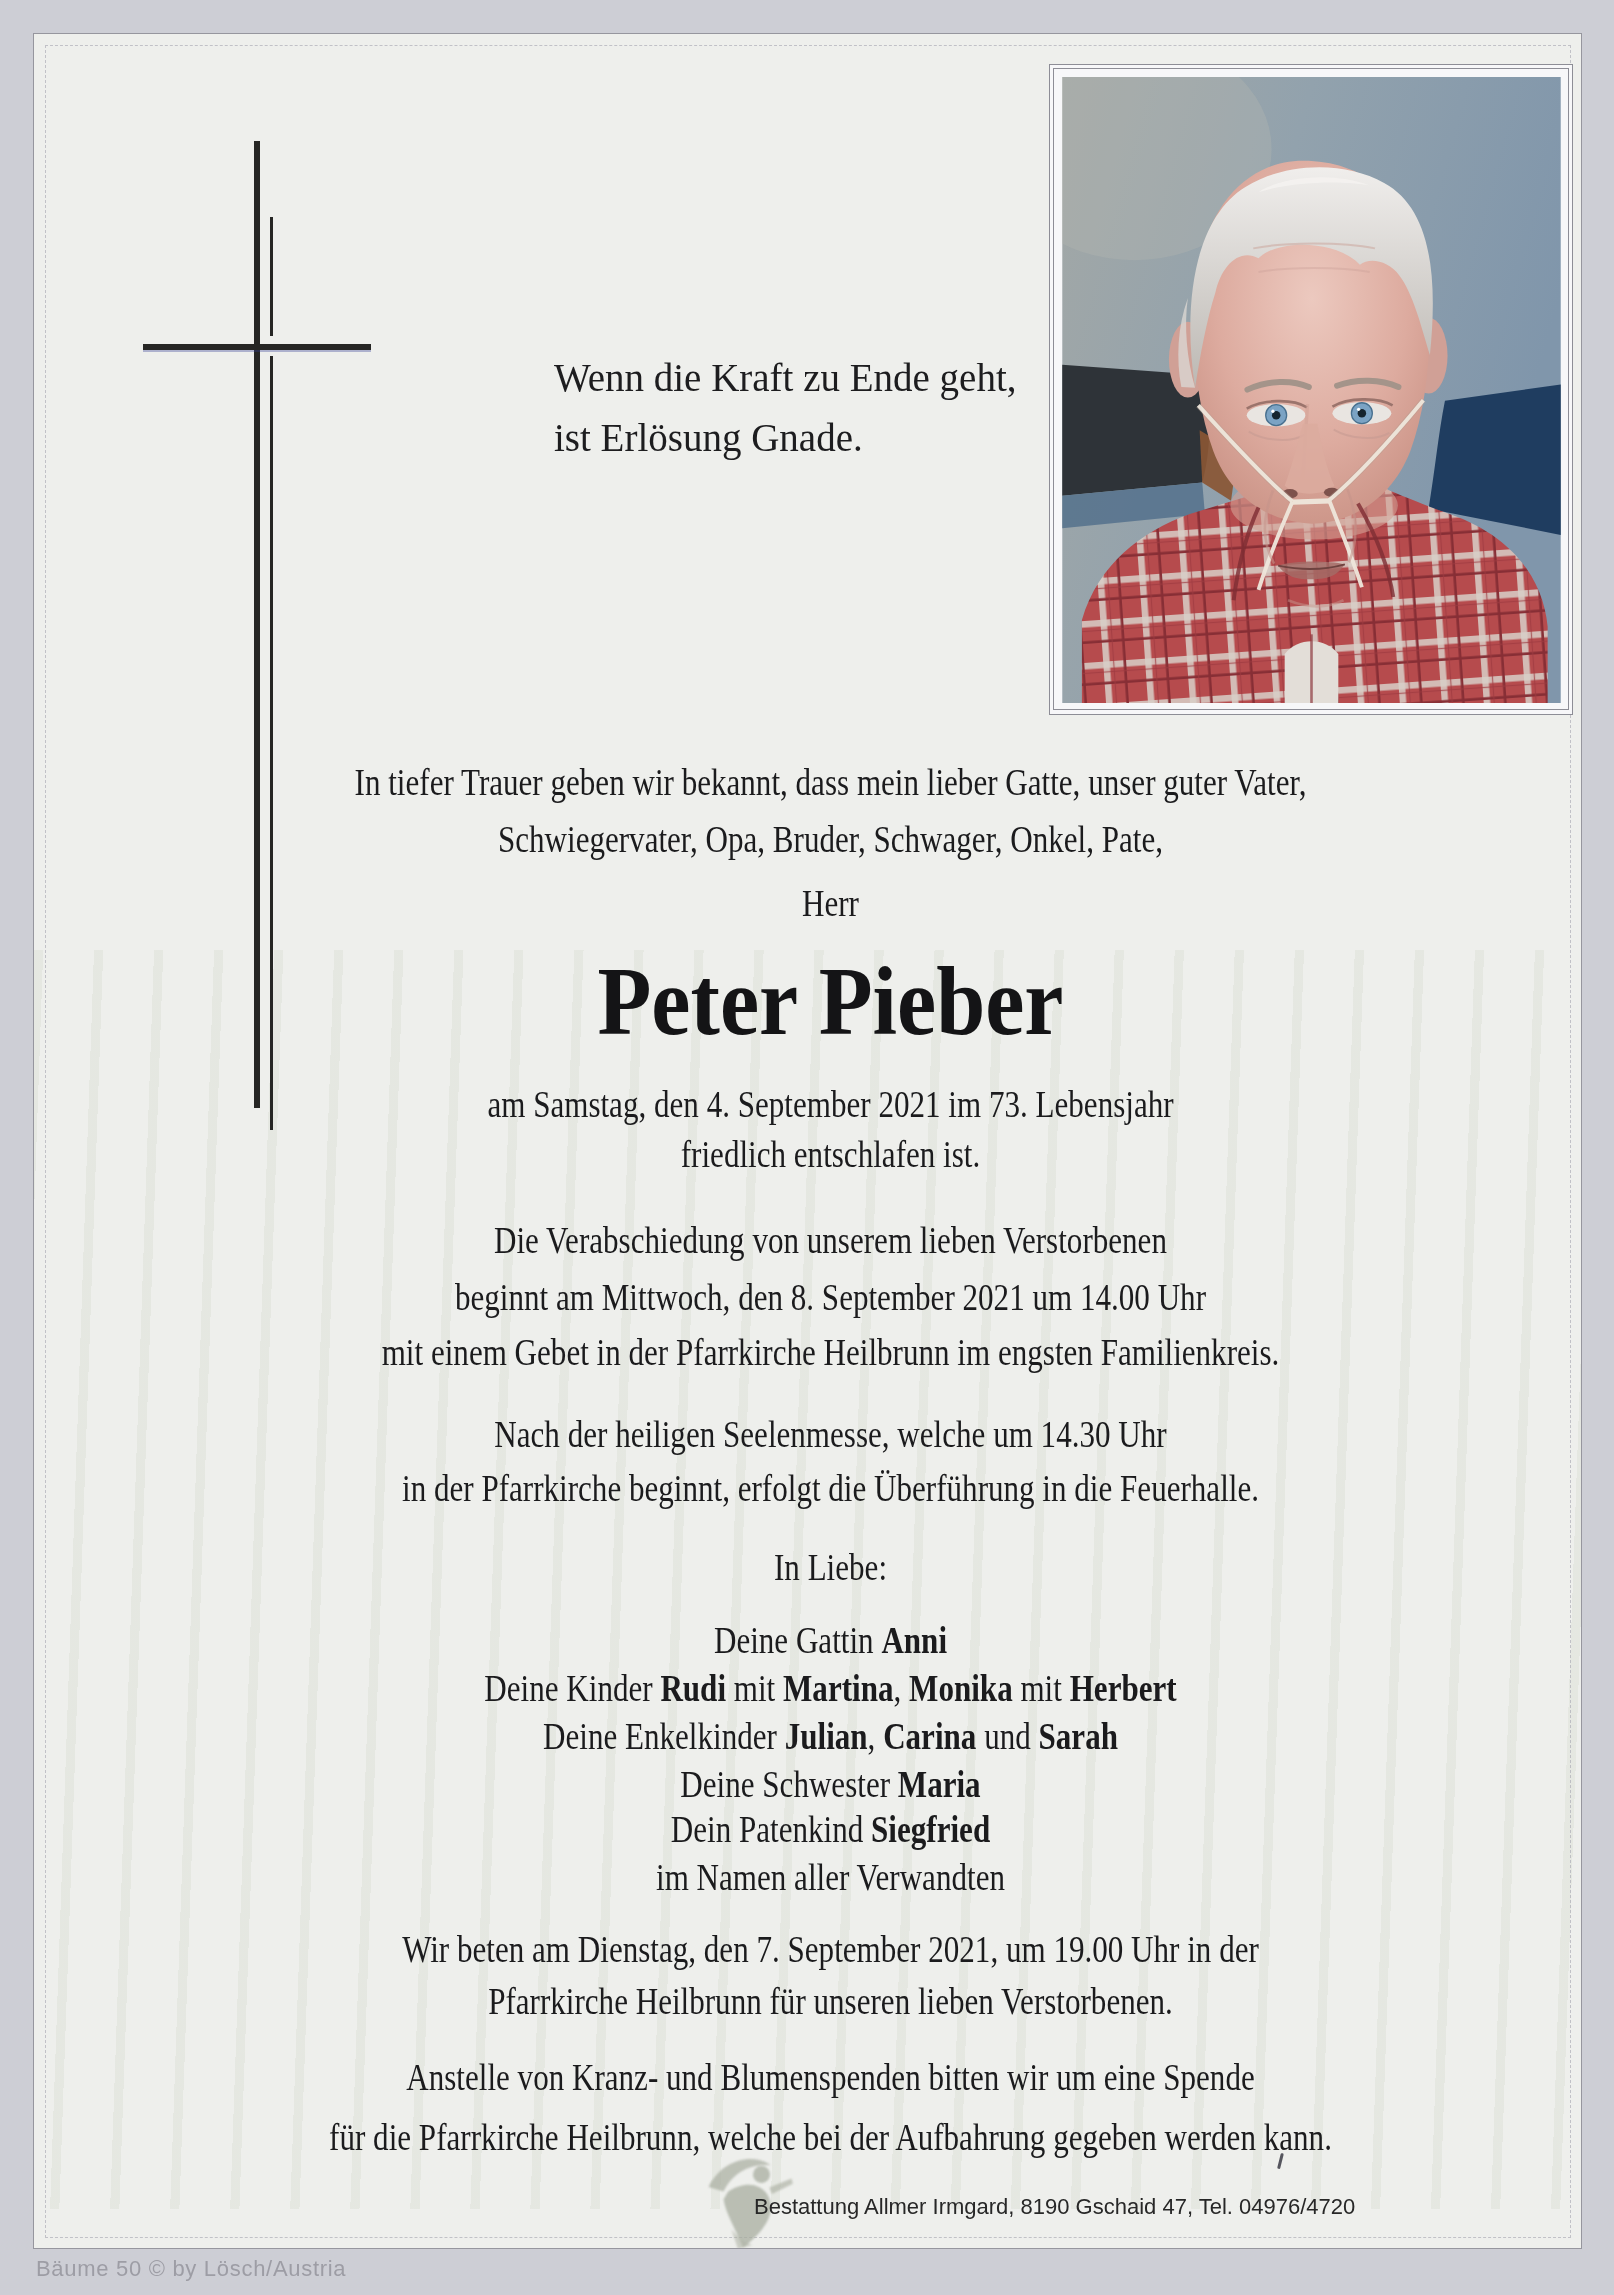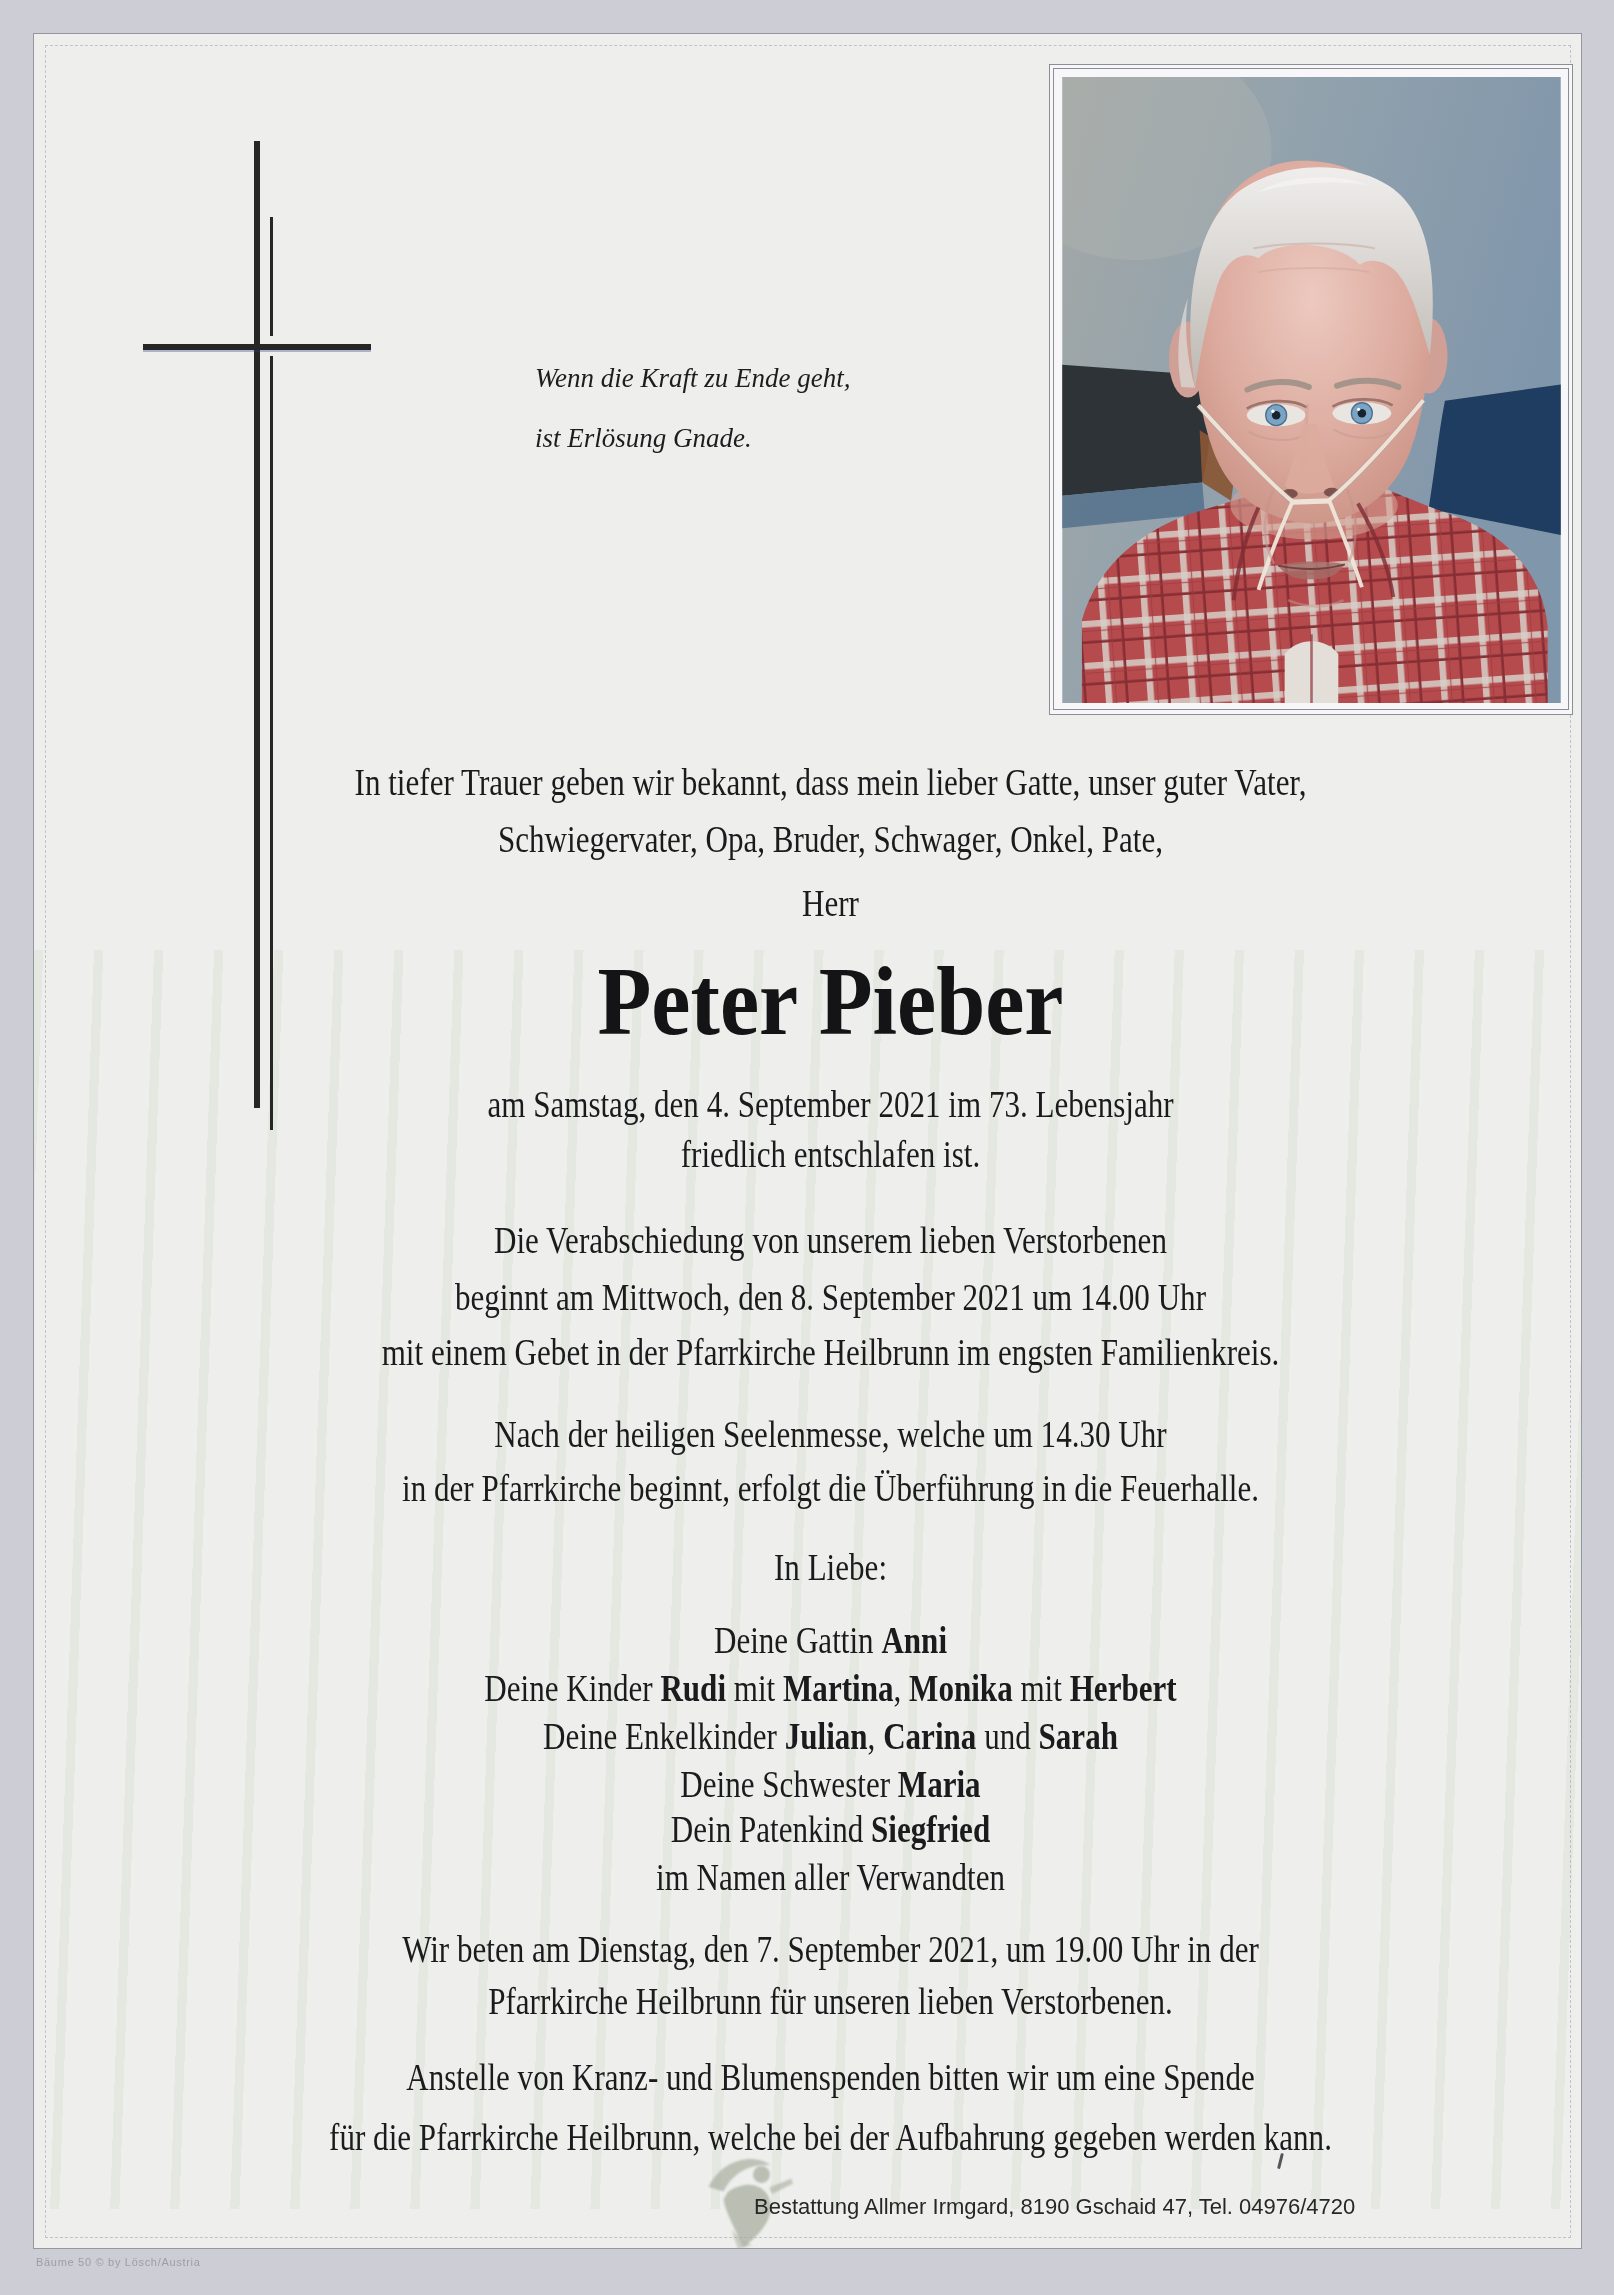--- a/index.html
+++ b/index.html
@@ -34,22 +34,22 @@
     border:0.7px dashed #b2b2bb;opacity:.75;pointer-events:none;
   }
   
   .cross span{position:absolute;background:#262624;display:block;}
   .cv-thick{left:220px;top:107px;width:5.9px;height:967px;}
   .cv-thin-up{left:236px;top:183px;width:3.3px;height:119px;}
   .cv-thin-low{left:236px;top:322px;width:3.3px;height:774px;}
   .ch-bar{left:109px;top:310px;width:228px;height:5.9px;box-shadow:0 2px 0 rgba(52,62,150,.35);}
   
   .quote{
-    position:absolute;left:501px;top:314px;width:497px;
-    font-style:italic;font-size:27px;line-height:60px;color:#1d1d1f;
+    position:absolute;left:520px;top:314px;width:497px;
+    font-size:39px;line-height:60px;color:#1d1d1f;
   }
   
   .photo-frame{
     position:absolute;left:1015px;top:29.5px;width:524px;height:651px;
     border:0.7px solid #8d8d96;padding:3.3px;background:#f7f7f9;box-sizing:border-box;
   }
   .photo-frame-inner{
     width:100%;height:100%;border:0.7px solid #8d8d96;padding:7.9px;box-sizing:border-box;background:#f7f7f9;
   }
   .photo-frame-inner svg{display:block;filter:blur(0.7px);}
@@ -72,21 +72,21 @@
   }
   .angel{position:absolute;left:658px;top:2117px;width:105px;height:98px;opacity:.85;}
   .angel svg{filter:blur(1px);}
   .stray-mark{
     position:absolute;left:1245px;top:2119px;width:2.6px;height:15.7px;background:#3a3a44;
     border-radius:1.3px;transform:rotate(14deg);opacity:.85;
   }
   
   .credit{
     position:absolute;left:36px;top:2256px;
-    font-family:"Liberation Sans", sans-serif;font-size:11px;color:#9d9da5;letter-spacing:0.7px;
+    font-family:"Liberation Sans", sans-serif;font-size:22px;color:#9d9da5;letter-spacing:0.7px;
   }
 </style>
 </head>
 <body>
 
 <div class="card">
   <div class="trunks"></div>
   <div class="inner-dashed"></div>
 
   <div class="cross">

